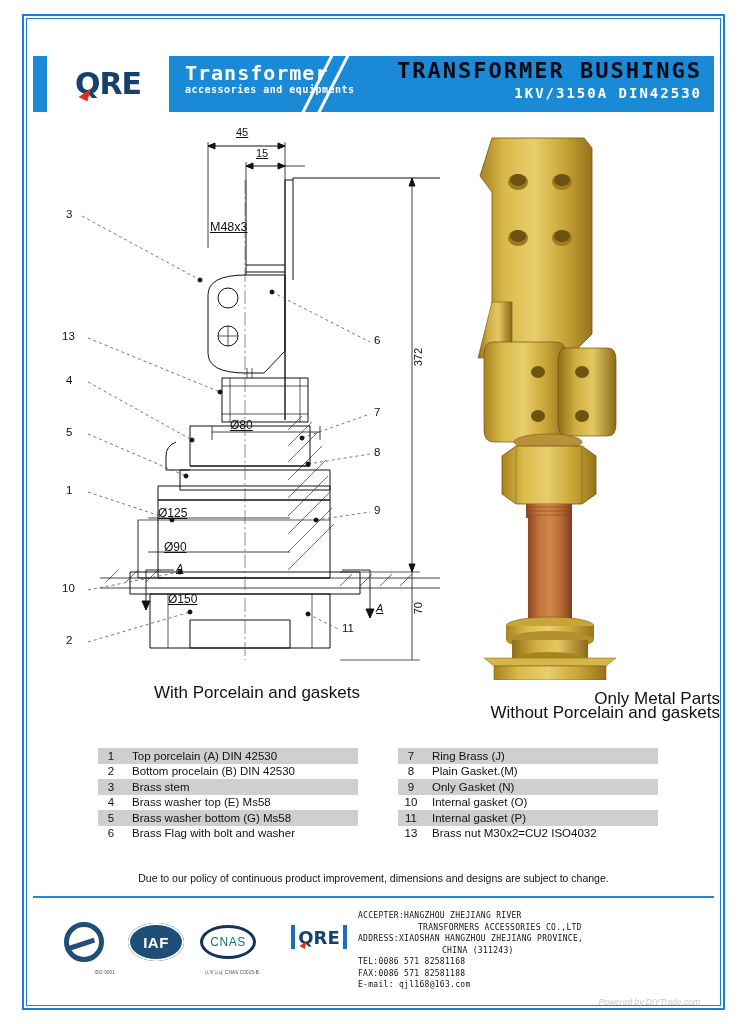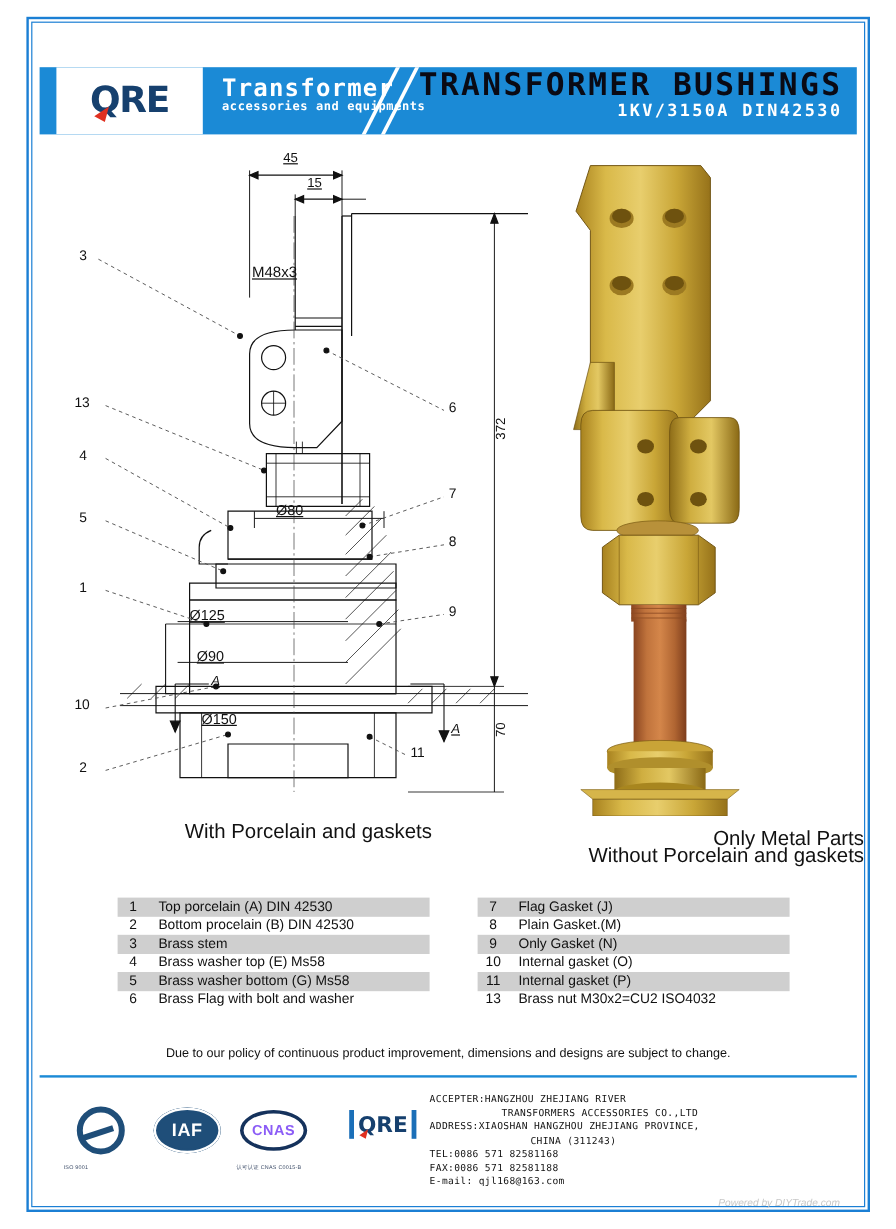--- a/index.html
+++ b/index.html
@@ -50,21 +50,21 @@
   }
   .hdr-slash2{
     position:absolute;left:316px;top:-6px;width:3px;height:78px;background:#ffffff;
     transform:rotate(27deg);transform-origin:top left;
   }
   .hdr-title{
     position:absolute;right:12px;top:2px;text-align:right;
     font-family:"DejaVu Sans Mono", monospace;
   }
   .hdr-title .m{
-    display:block;font-size:26px;font-weight:bold;color:#0a0a14;letter-spacing:2px;line-height:26px;text-align:right;
+    display:block;font-size:22px;font-weight:bold;color:#0a0a14;letter-spacing:2px;line-height:26px;text-align:right;
   }
   .hdr-title .s{
     display:block;font-size:14px;font-weight:bold;color:#ffffff;letter-spacing:2px;line-height:18px;
   }
 
   
   .drawing{position:absolute;left:40px;top:120px;width:400px;height:560px;}
   .photo-area{position:absolute;left:450px;top:120px;width:265px;height:560px;}
 
   .lbl{position:absolute;font-size:11.5px;color:#111;font-family:"Liberation Sans",sans-serif;}
@@ -89,41 +89,41 @@
 
   .disclaimer{
     position:absolute;left:0;right:0;top:872px;text-align:center;
     font-size:10.5px;color:#111;
   }
   .hr-blue{position:absolute;left:33px;width:681px;height:2px;background:#1b8ad6;}
 
   
   .footer{position:absolute;left:33px;top:900px;width:681px;height:105px;}
   .certs{position:absolute;left:20px;top:14px;width:205px;height:80px;}
-  .cert{position:absolute;top:0;width:62px;height:78px;text-align:left;}
+  .cert{position:absolute;top:0;width:62px;height:78px;text-align:right;}
   .cert .cc{height:56px;display:flex;align-items:center;justify-content:center;}
   .cert .ct{font-size:4.5px;color:#3a4a66;line-height:5.5px;letter-spacing:0.2px;}
   .iso-mark{
     width:40px;height:40px;border-radius:50%;border:5px solid #1f4e79;box-sizing:border-box;
     position:relative;
   }
   .iso-mark:after{
     content:"";position:absolute;left:-2px;top:15px;width:28px;height:5px;background:#1f4e79;
     transform:rotate(-18deg);
   }
   .iaf-mark{
     width:56px;height:38px;border-radius:50%;background:#1f4e79;color:#fff;
     display:flex;align-items:center;justify-content:center;
     font-weight:bold;font-size:15px;letter-spacing:0.5px;
     box-shadow:inset 0 0 0 2px #fff, inset 0 0 0 4px #1f4e79;
   }
   .cnas-mark{
     width:56px;height:34px;border-radius:50%;border:3px solid #15325c;box-sizing:border-box;
     display:flex;align-items:center;justify-content:center;
-    font-weight:bold;font-size:12px;color:#8b5cf6;letter-spacing:0.5px;
+    font-weight:normal;font-size:12px;color:#0f766e;letter-spacing:0.5px;
   }
   .foot-logo{
     position:absolute;left:255px;top:24px;width:62px;height:26px;
     display:flex;align-items:center;justify-content:center;
   }
   .foot-logo .bar{width:4px;height:24px;background:#1b6fb8;}
   .foot-logo .qre2{
     font-family:"DejaVu Sans",sans-serif;font-weight:bold;font-size:18px;color:#16406e;
     margin:0 3px;position:relative;
   }
@@ -435,21 +435,21 @@
           <span class="pname">Brass washer bottom (G) Ms58</span>
         </div>
       <div class="prow">
           <span class="pnum">6</span>
           <span class="pname">Brass Flag with bolt and washer</span>
         </div>
     </div>
     <div class="pcol right">
       <div class="prow shade">
           <span class="pnum">7</span>
-          <span class="pname">Flag Gasket (J)</span>
+          <span class="pname">Ring Brass (J)</span>
         </div>
       <div class="prow">
           <span class="pnum">8</span>
           <span class="pname">Plain Gasket.(M)</span>
         </div>
       <div class="prow shade">
           <span class="pnum">9</span>
           <span class="pname">Only Gasket (N)</span>
         </div>
       <div class="prow">

